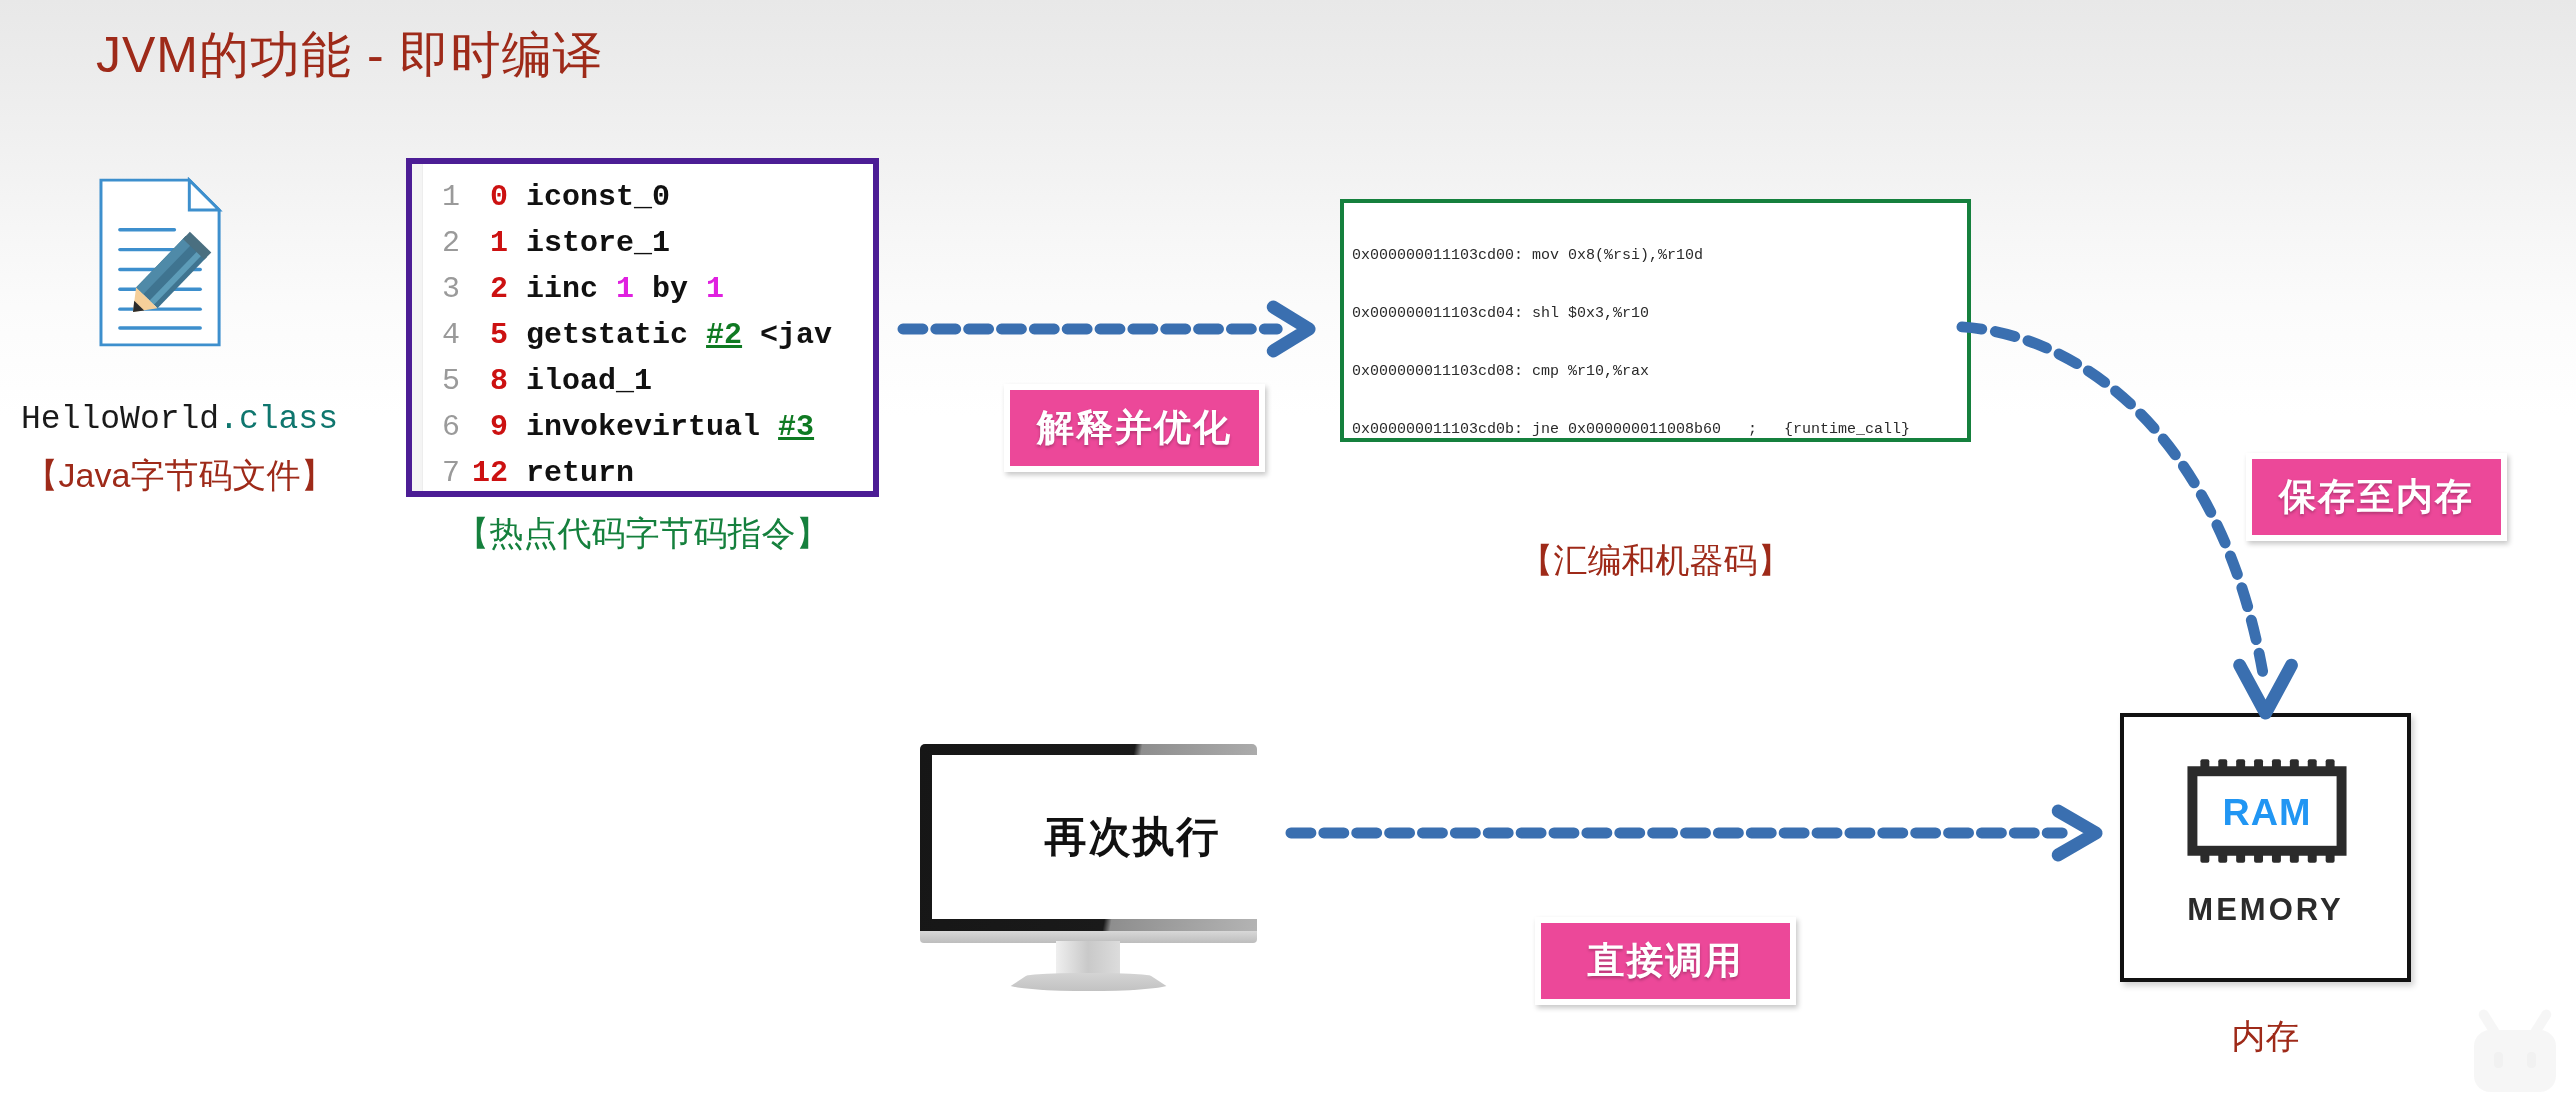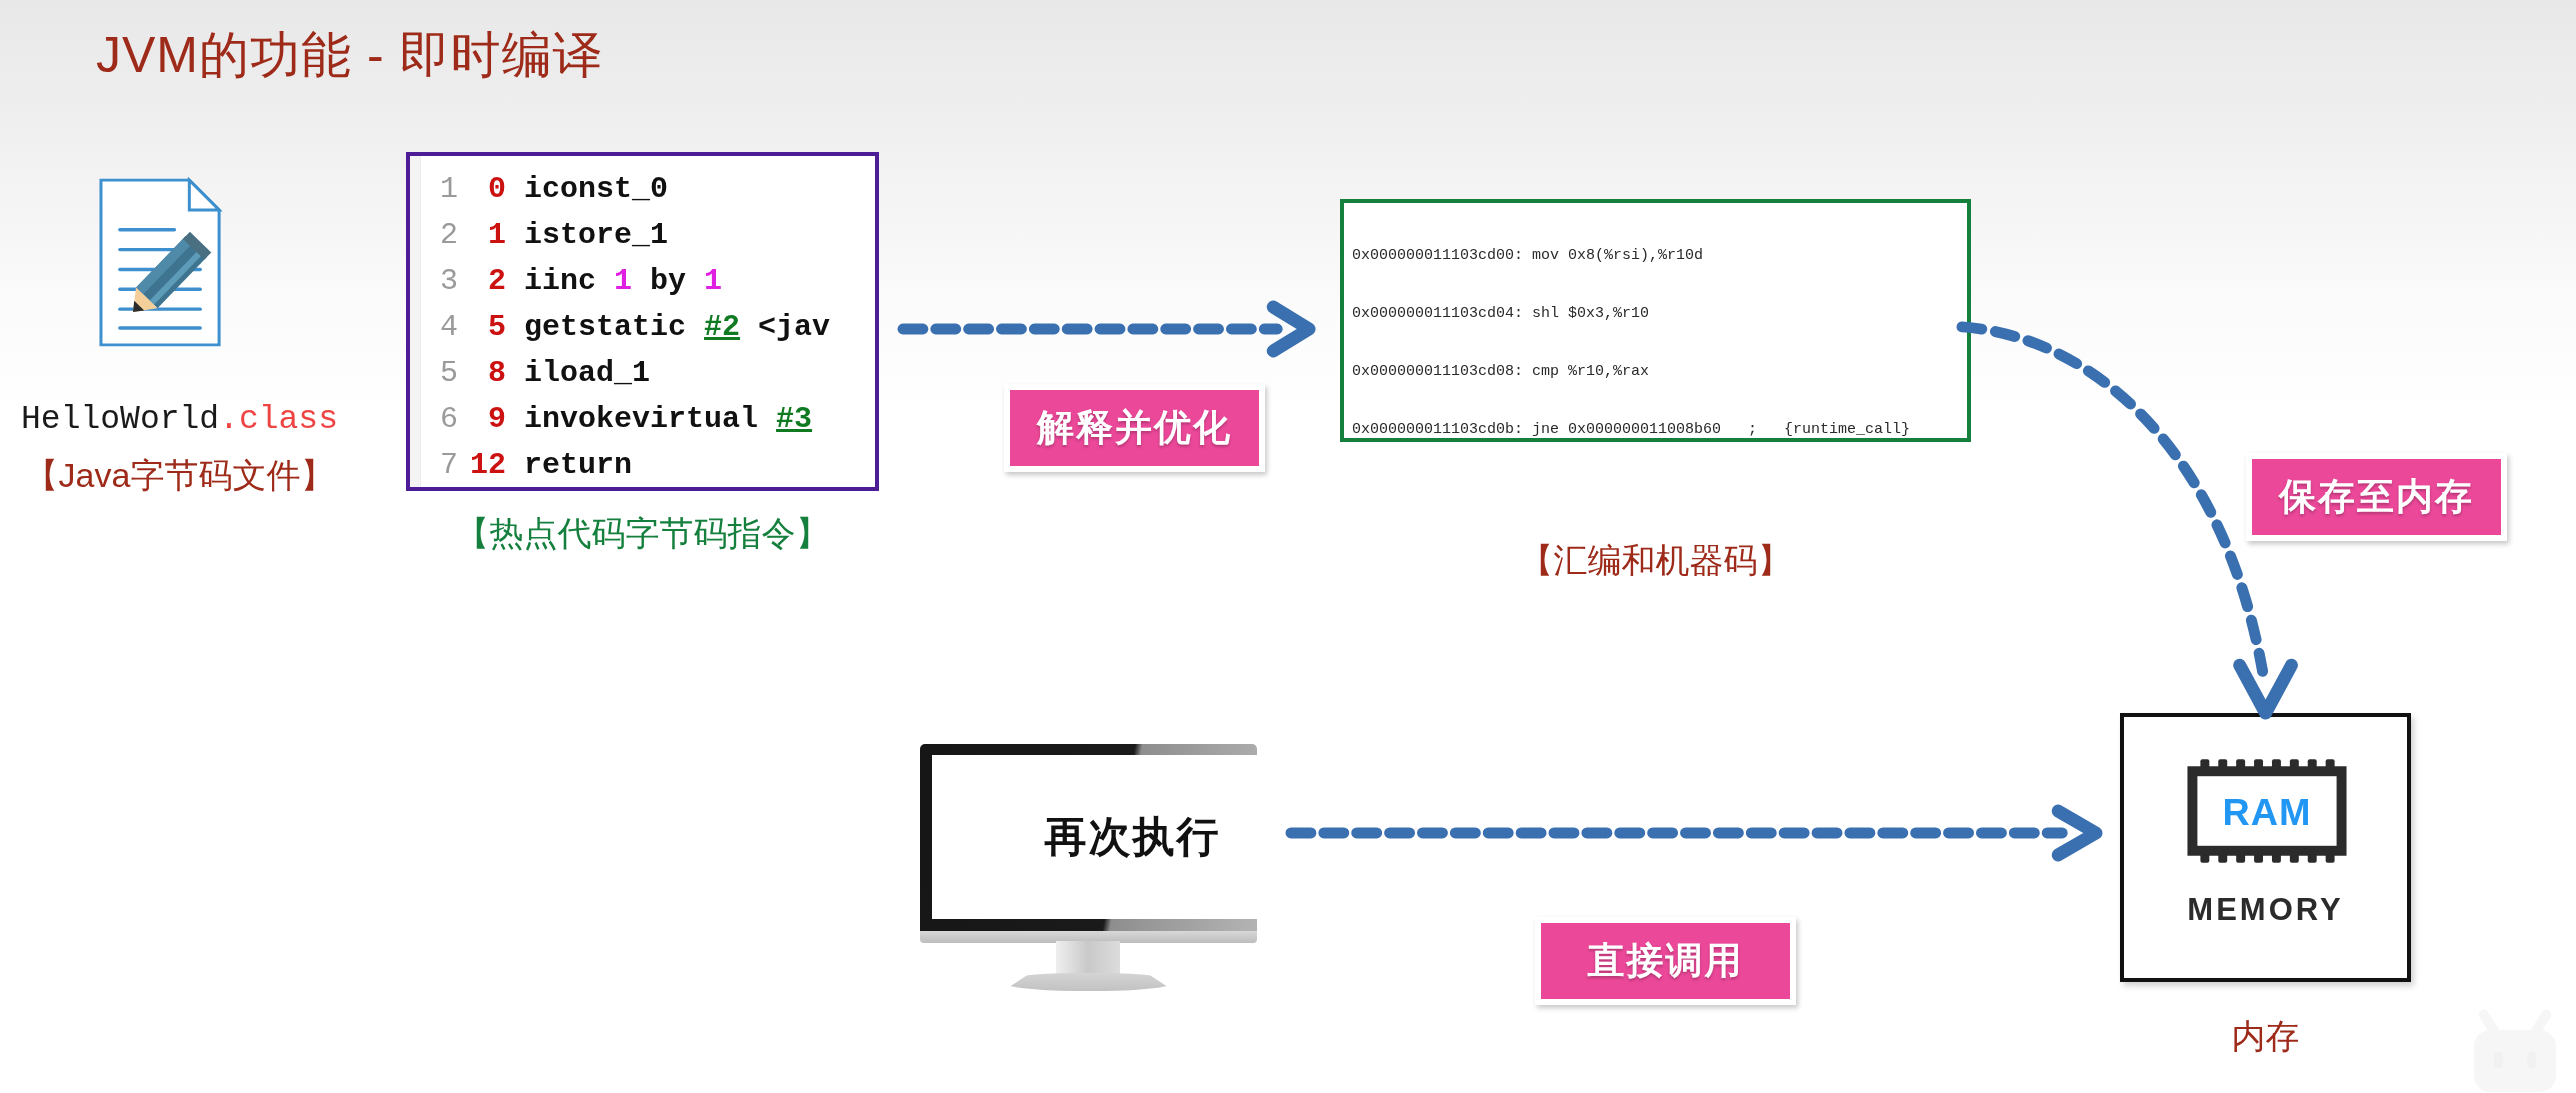--- a/index.html
+++ b/index.html
@@ -39,41 +39,41 @@
   #class-file-label {
     position: absolute;
     left: 0px;
     top: 398px;
     width: 359px;
     text-align: center;
     font-size: 33px;
     white-space: nowrap;
   }
   #class-file-label .name-base { color: #1a1a1a; font-family: "Liberation Mono", monospace; }
-  #class-file-label .name-ext  { color: #ef4444; font-family: "Liberation Mono", monospace; }
+  #class-file-label .name-ext  { color: #0f766e; font-family: "Liberation Mono", monospace; }
   #class-file-sublabel {
     position: absolute;
     left: 0px;
     top: 453px;
     width: 359px;
     text-align: center;
     font-size: 34px;
     color: #9e2a19;
     white-space: nowrap;
   }
 
   
   #bytecode-panel {
     position: absolute;
     left: 406px;
-    top: 152px;
+    top: 158px;
     width: 473px;
     height: 339px;
     background: #ffffff;
-    border: 4px solid #4c1d95;
+    border: 6px solid #4c1d95;
     box-sizing: border-box;
     overflow: hidden;
     padding-left: 40px;
   }
   #bytecode-gutter {
     position: absolute;
     left: 0; top: 0; bottom: 0;
     width: 10px;
     background: #f4f4f4;
     border-right: 1px solid #ededed;

